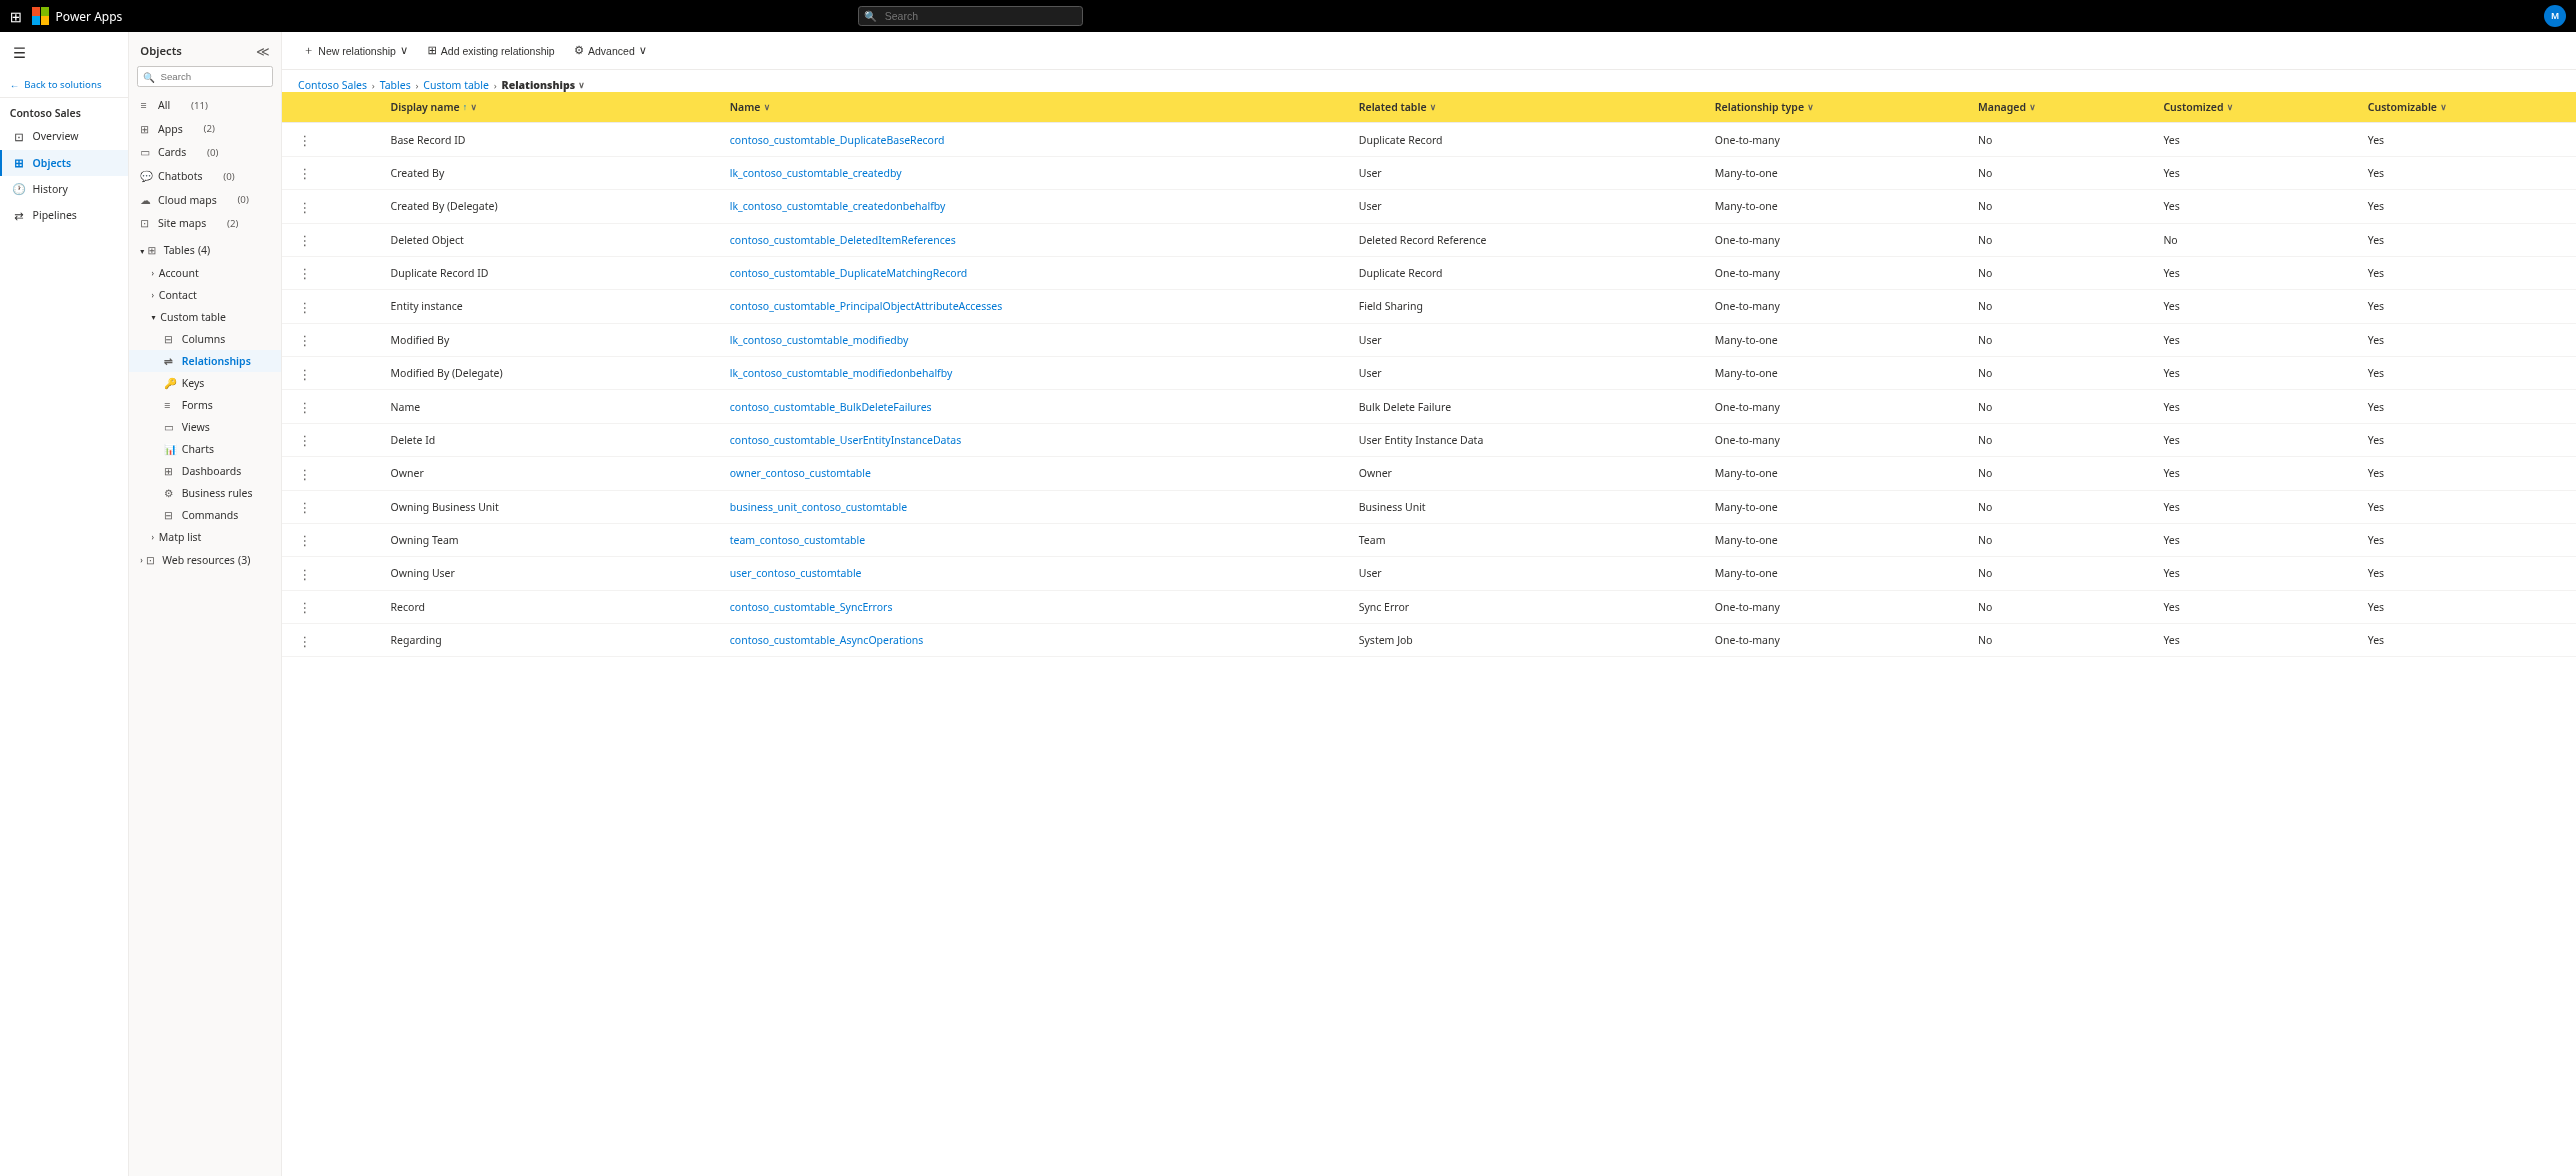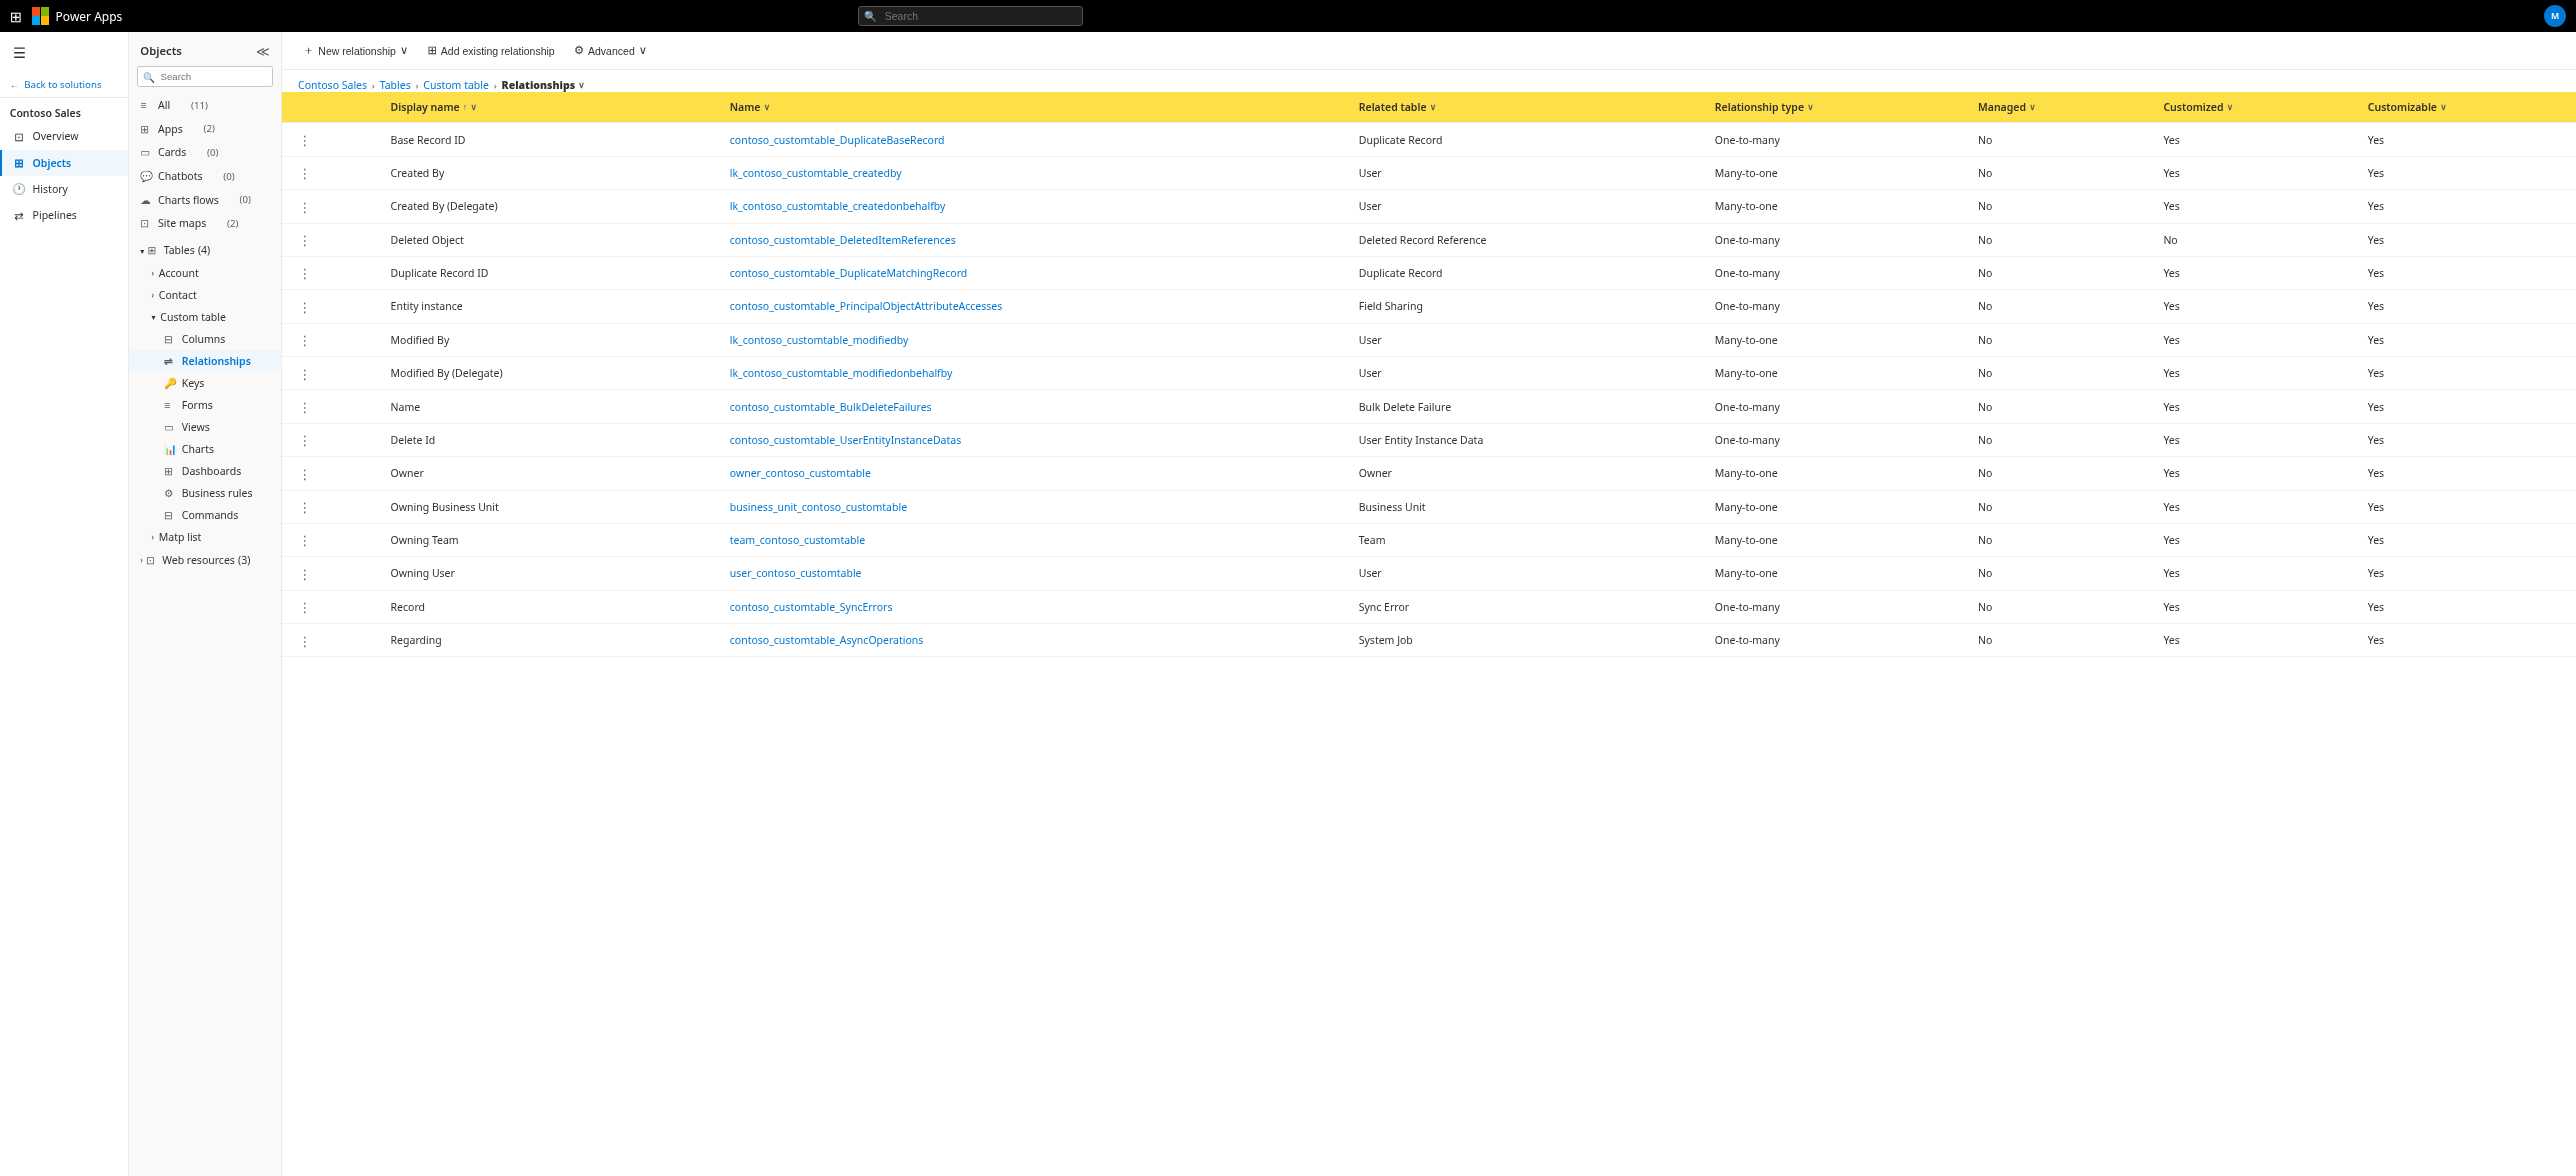--- a/index.html
+++ b/index.html
@@ -168,21 +168,21 @@
     </div>
 
     <div class="obj-item">
       <span class="obj-icon">💬</span>
       <span>Chatbots</span>
       <span class="obj-count">(0)</span>
     </div>
 
     <div class="obj-item">
       <span class="obj-icon">☁</span>
-      <span>Charts flows</span>
+      <span>Cloud maps</span>
       <span class="obj-count">(0)</span>
     </div>
 
     <div class="obj-item">
       <span class="obj-icon">⊡</span>
       <span>Site maps</span>
       <span class="obj-count">(2)</span>
     </div>
 
     <div class="tree-section">

